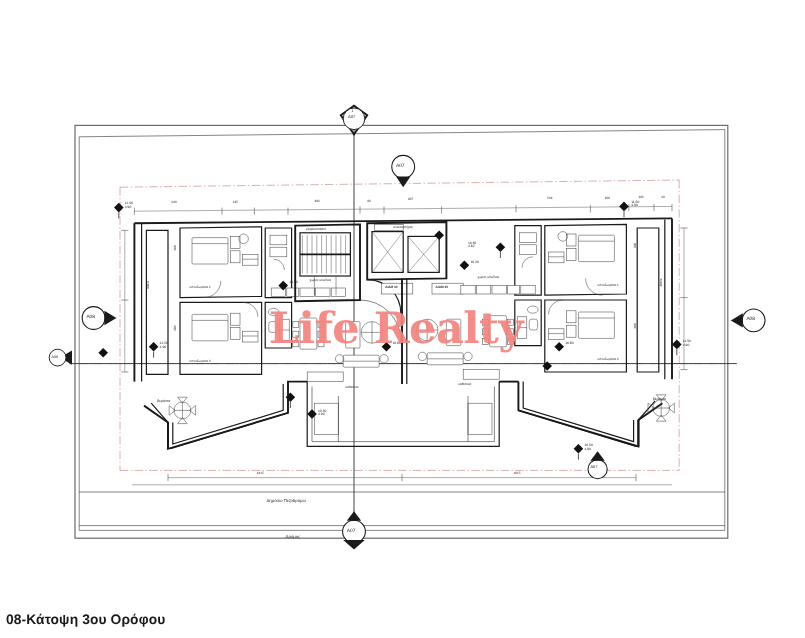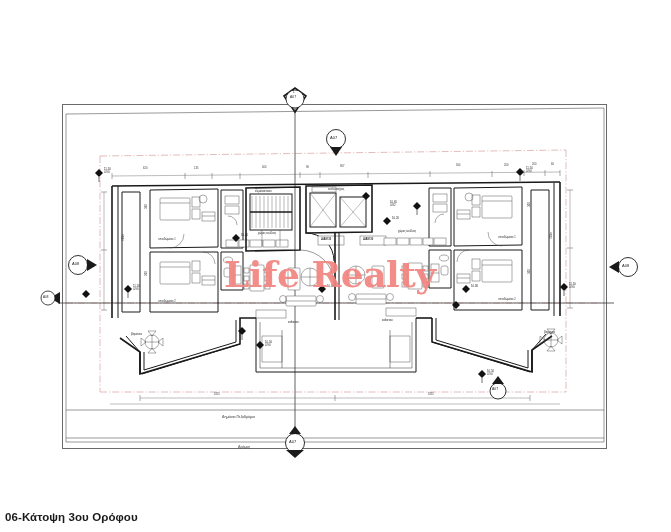--- a/index.html
+++ b/index.html
@@ -455,15 +455,15 @@
   <div class="dimtxt" style="left:144px;top:272px;transform:rotate(-90deg);">300</div>
   <div class="dimtxt" style="left:548px;top:234px;transform:rotate(-90deg);">400m</div>
   <div class="dimtxt" style="left:527px;top:203px;transform:rotate(-90deg);">300</div>
   <div class="dimtxt" style="left:527px;top:270px;transform:rotate(-90deg);">300</div>
 
   <div class="greek" style="left:222px;top:415px;font-size:3.6px;">Δημόσιο Πεζοδρόμιο</div>
   <div class="greek" style="left:238px;top:445px;font-size:3.6px;">Δρόμος</div>
 
   <div class="watermark">Life Realty</div>
 
-  <div class="caption">06-Κάτοψη 3ου Ορόφου</div>
+  <div class="caption">08-Κάτοψη 3ου Ορόφου</div>
 
 </div>
 
 </body></html>

